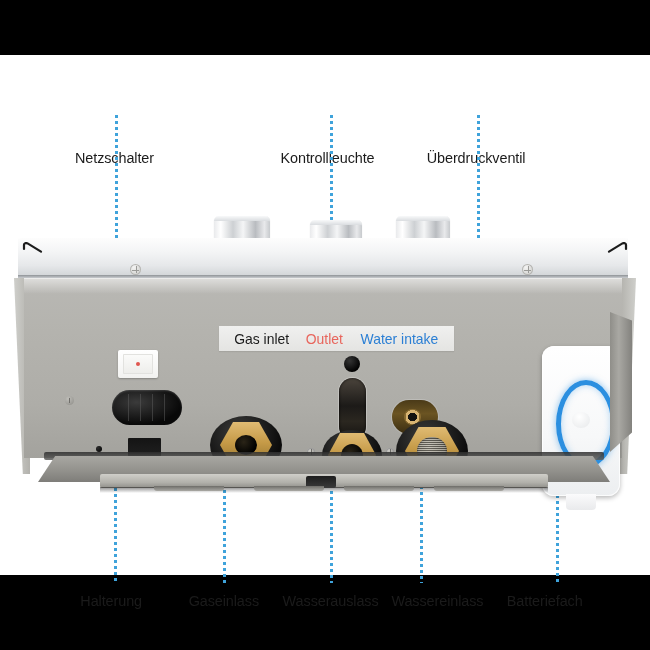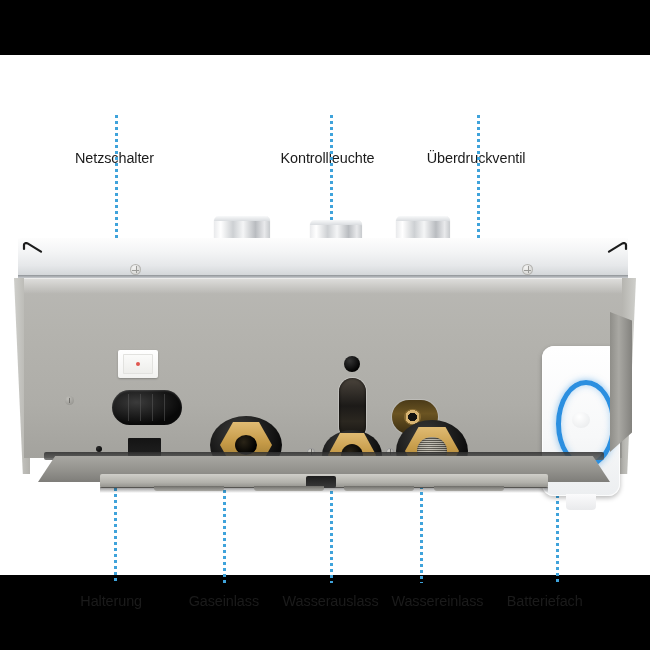--- a/index.html
+++ b/index.html
@@ -228,20 +228,25 @@
 
       <div class="topscrew" style="left:116px;top:26px;"></div>
       <div class="topscrew" style="left:508px;top:26px;"></div>
 
       <div class="bevelL"></div>
       <div class="bevelR"></div>
 
       <div class="front">
         <div class="sheen"></div>
 
+        <div class="strip">
+          <span style="color:#1a1a1a">Gas inlet</span>
+          <span style="color:#e8655c">Outlet</span>
+          <span style="color:#2b7fd4">Water intake</span>
+        </div>
 
         <div class="pswitch">
           <div class="rock"></div>
           <div class="dot"></div>
         </div>
 
         <div class="vent">
           <i style="left:16px"></i>
             <i style="left:28px"></i>
             <i style="left:40px"></i>

